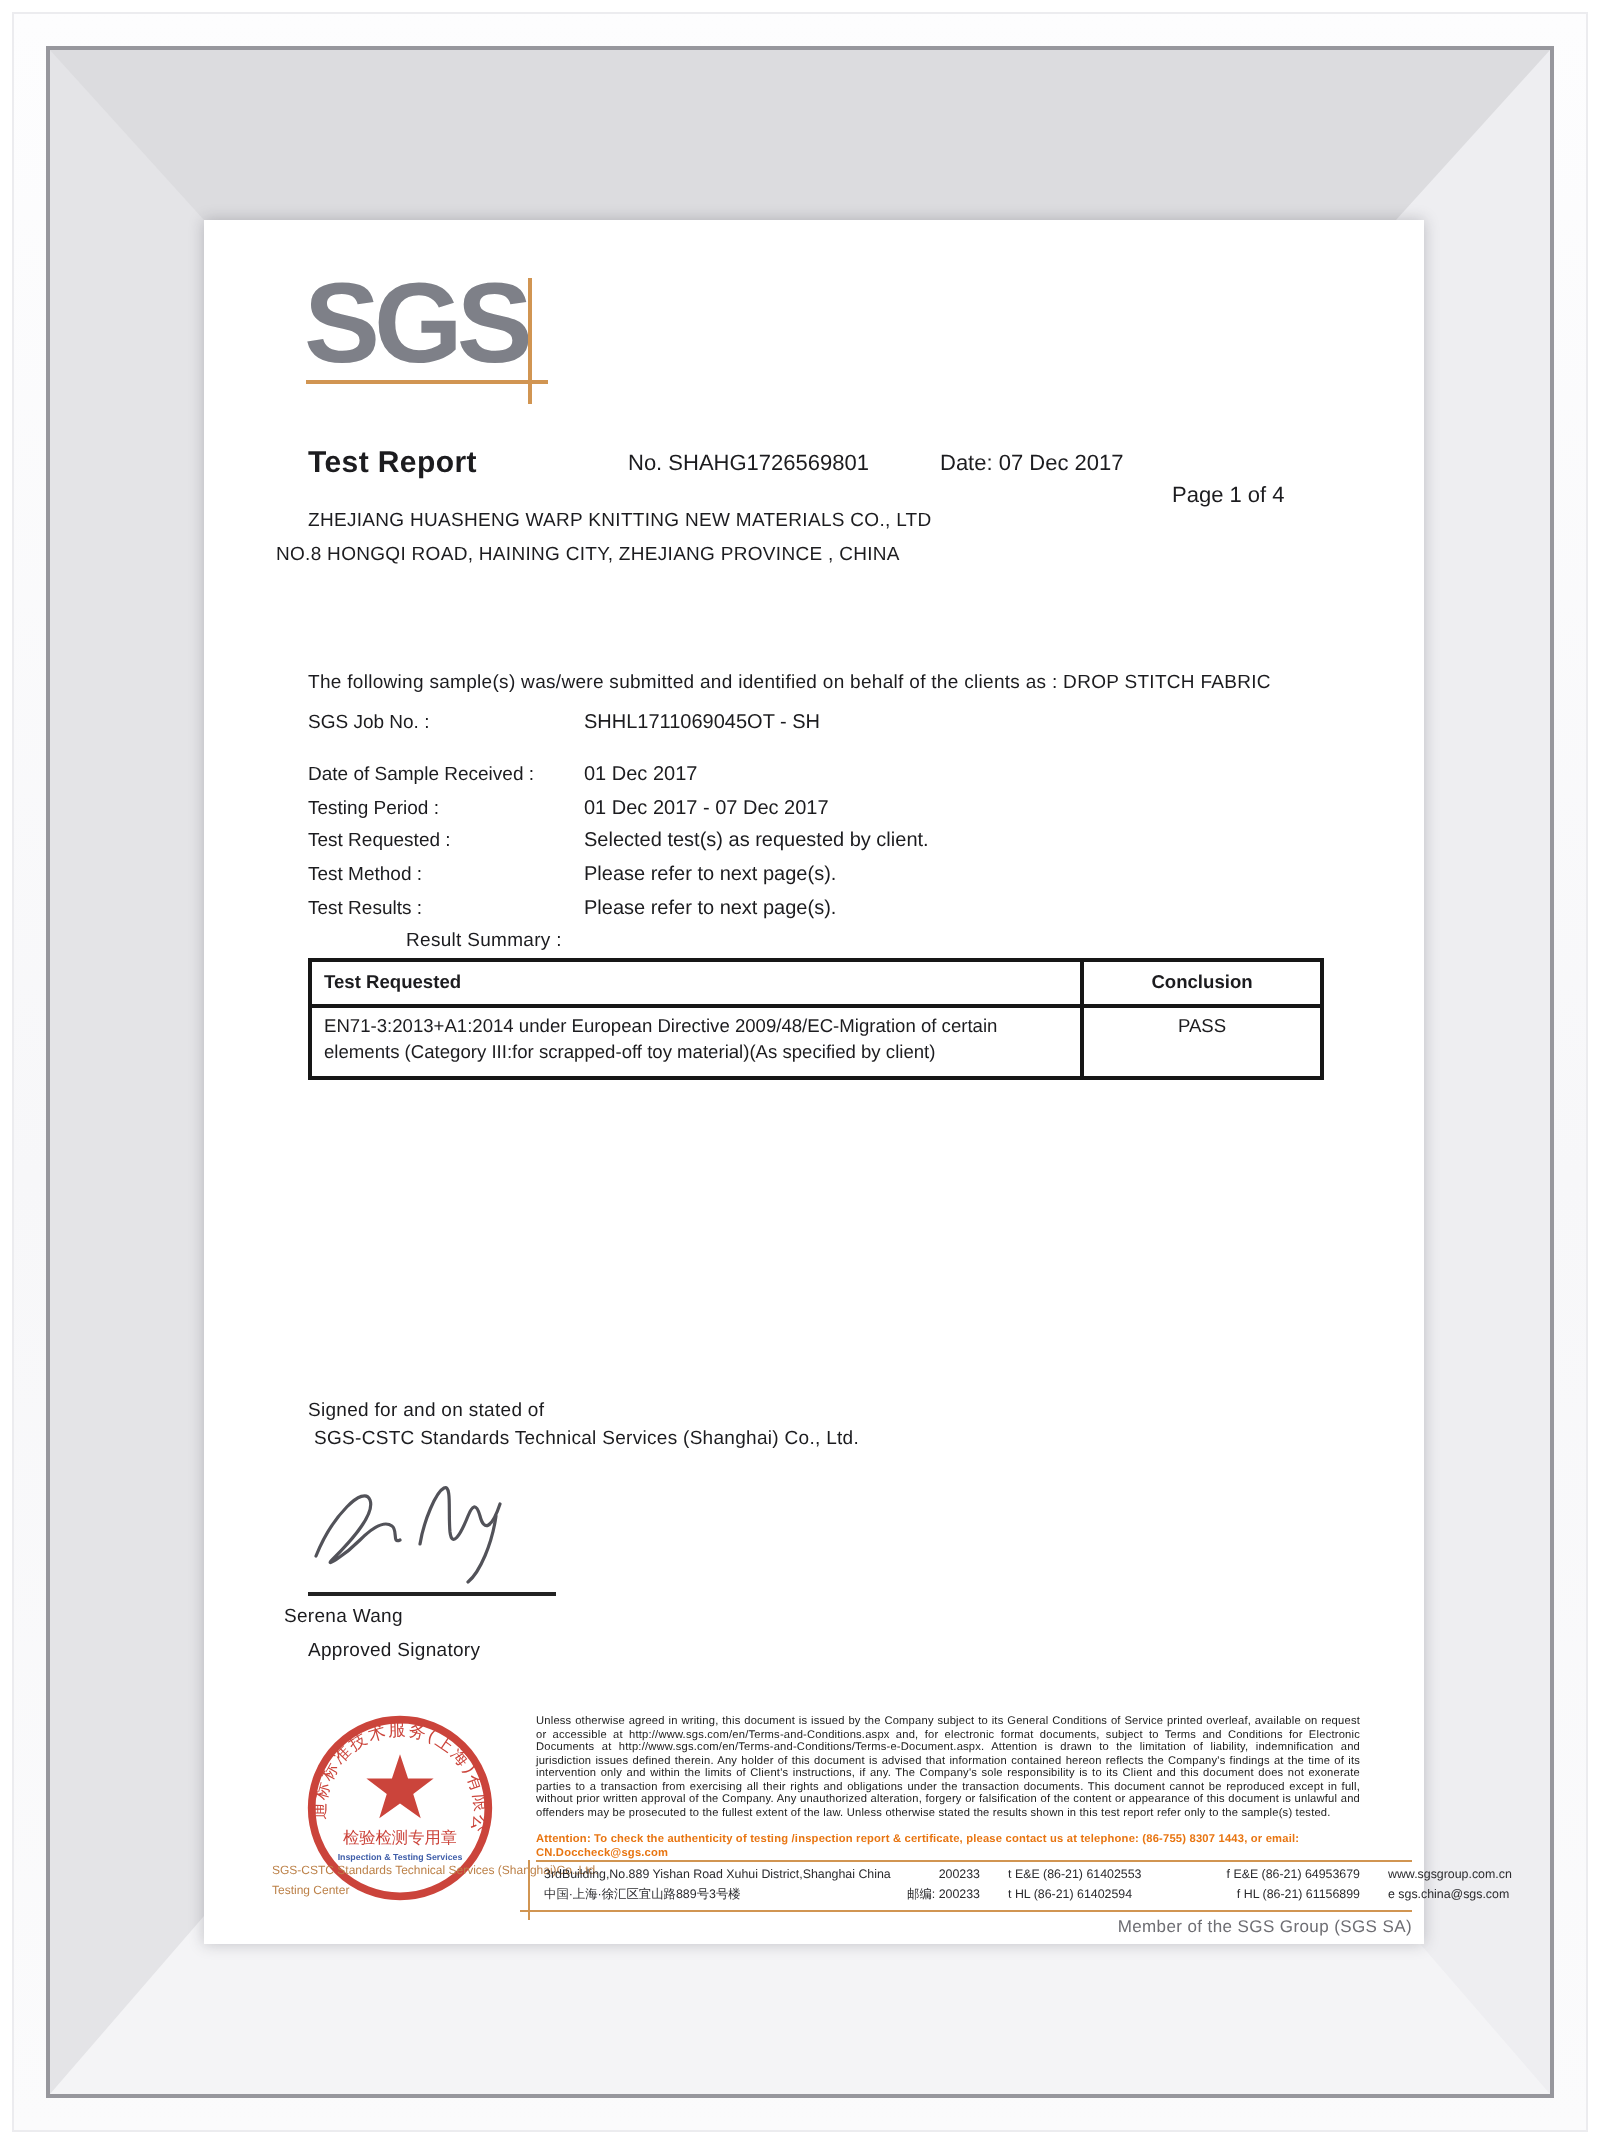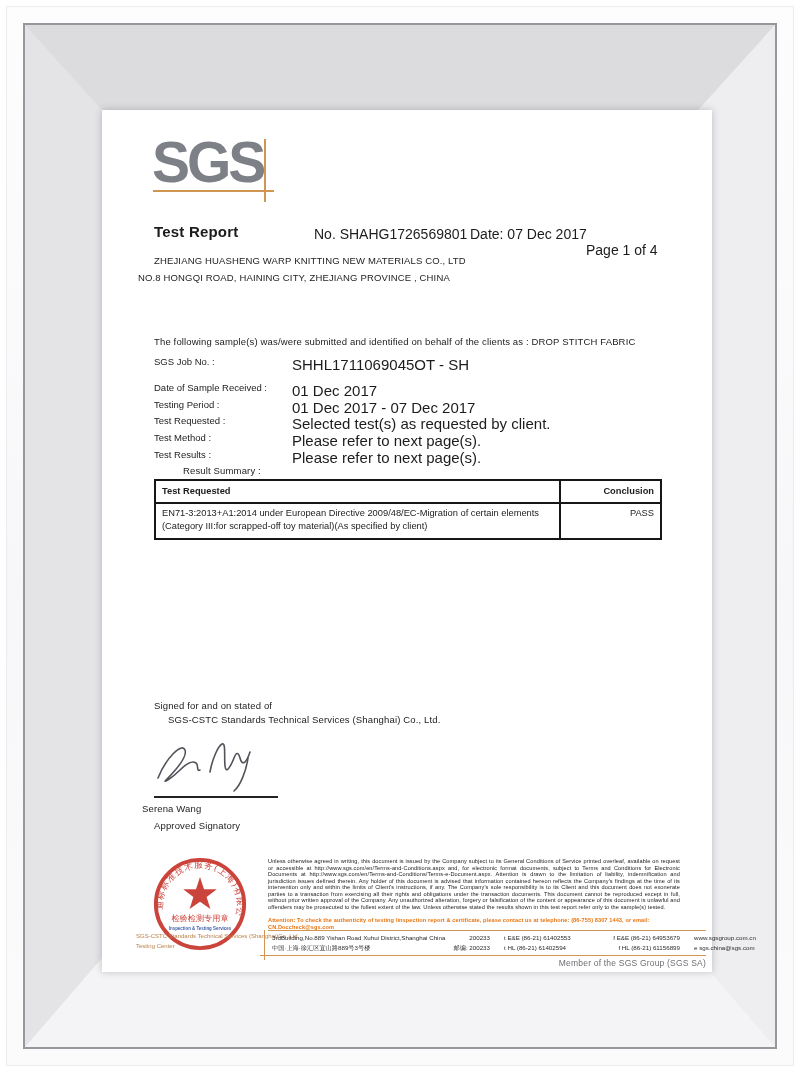--- a/index.html
+++ b/index.html
@@ -15,30 +15,30 @@
   .document { position:absolute; left:0; top:0; width:610px; height:862px; background:#ffffff;
               box-shadow:0 0 7px rgba(40,40,50,.25); color:#1c1c1f; }
 
   
   .abs { position:absolute; }
   .logo-text { font-size:57px; font-weight:700; letter-spacing:-3px; color:#7e8088; line-height:1; }
   .rule-orange-h { height:2px; background:#d19552; }
   .rule-orange-v { width:2px; background:#d19552; }
 
   .doc-title { font-size:15px; font-weight:700; letter-spacing:.2px; }
-  .hdr-meta { font-size:14px; }
+  .hdr-meta { font-size:11px; }
   .body-txt { font-size:9.5px; letter-spacing:.15px; line-height:1.35; }
 
   .field-label { position:absolute; left:52px; font-size:9.5px; }
-  .field-value { position:absolute; left:190px; font-size:15px; }
+  .field-value { position:absolute; left:190px; font-size:10px; }
 
   table.summary { border-collapse:collapse; width:508px; table-layout:fixed; }
   table.summary th, table.summary td { border:2px solid #161616; font-size:9.3px; vertical-align:top; padding:3px 6px 5px 6px; line-height:1.4; }
   table.summary th { text-align:left; font-weight:700; padding-top:4px; padding-bottom:4px; }
-  table.summary .col-conc { width:101px; text-align:right; }
+  table.summary .col-conc { width:120px; text-align:center; }
 
   .sig-line { width:124px; height:2px; background:#222; }
 
   .tiny-legal { width:412px; font-size:5.6px; line-height:6.5px; text-align:justify; color:#222; letter-spacing:.1px; }
   .tiny-attn { width:412px; font-size:5.6px; line-height:6.5px; color:#e87511; font-weight:700; letter-spacing:.1px; }
 
   .addr-row { display:flex; gap:14px; font-size:6.2px; color:#2b2b2e; white-space:nowrap; line-height:10px; }
   .addr-row .c1 { width:218px; display:flex; justify-content:space-between; }
   .addr-row .c2 { width:176px; display:flex; justify-content:space-between; }
   .addr-row .c3 { width:88px; }
@@ -80,37 +80,37 @@
           <div class="field-value" style="top:272px;">01 Dec 2017</div>
           <div class="field-label" style="top:289px;">Testing Period :</div>
           <div class="field-value" style="top:289px;">01 Dec 2017 - 07 Dec 2017</div>
           <div class="field-label" style="top:305px;">Test Requested :</div>
           <div class="field-value" style="top:305px;">Selected test(s) as requested by client.</div>
           <div class="field-label" style="top:322px;">Test Method :</div>
           <div class="field-value" style="top:322px;">Please refer to next page(s).</div>
           <div class="field-label" style="top:339px;">Test Results :</div>
           <div class="field-value" style="top:339px;">Please refer to next page(s).</div>
 
-          <div class="abs body-txt" style="left:36px; top:355px;padding-left:45px;">Result Summary :</div>
+          <div class="abs body-txt" style="left:56px; top:355px;padding-left:45px;">Result Summary :</div>
 
           <table class="summary abs" style="left:52px; top:369px;">
             <tbody>
                 <tr>
               <th>Test Requested</th>
               <th class="col-conc">Conclusion</th>
             </tr>
             <tr>
               <td>EN71-3:2013+A1:2014 under European Directive 2009/48/EC-Migration of certain elements (Category III:for scrapped-off toy material)(As specified by client)</td>
               <td class="col-conc">PASS</td>
             </tr>
           </tbody>
             </table>
 
           <div class="abs body-txt" style="left:52px; top:590px;">Signed for and on stated of</div>
-          <div class="abs body-txt" style="left:66px; top:604px;text-align:right;">SGS-CSTC Standards Technical Services (Shanghai) Co., Ltd.</div>
+          <div class="abs body-txt" style="left:55px; top:604px;text-align:right;">SGS-CSTC Standards Technical Services (Shanghai) Co., Ltd.</div>
 
           <svg class="abs" style="left:50px; top:624px;" width="150" height="62" viewBox="0 0 150 62">
             <g fill="none" stroke="#34353d" stroke-width="1.6" stroke-linecap="round" opacity="0.85">
               <path d="M6,44 C14,24 30,8 33,16 C36,24 20,40 14,46 C10,50 20,44 28,36 C34,30 40,26 44,29 C47,31 44,38 48,36"></path>
               <path d="M58,38 C60,26 66,12 70,10 C74,8 72,22 73,32 C74,40 78,34 82,24 C84,19 86,17 88,24 C90,32 94,30 98,18"></path>
               <path d="M96,24 C94,38 88,52 82,57"></path>
             </g>
           </svg>
 
           <div class="abs sig-line" style="left:52px; top:686px;"></div>

